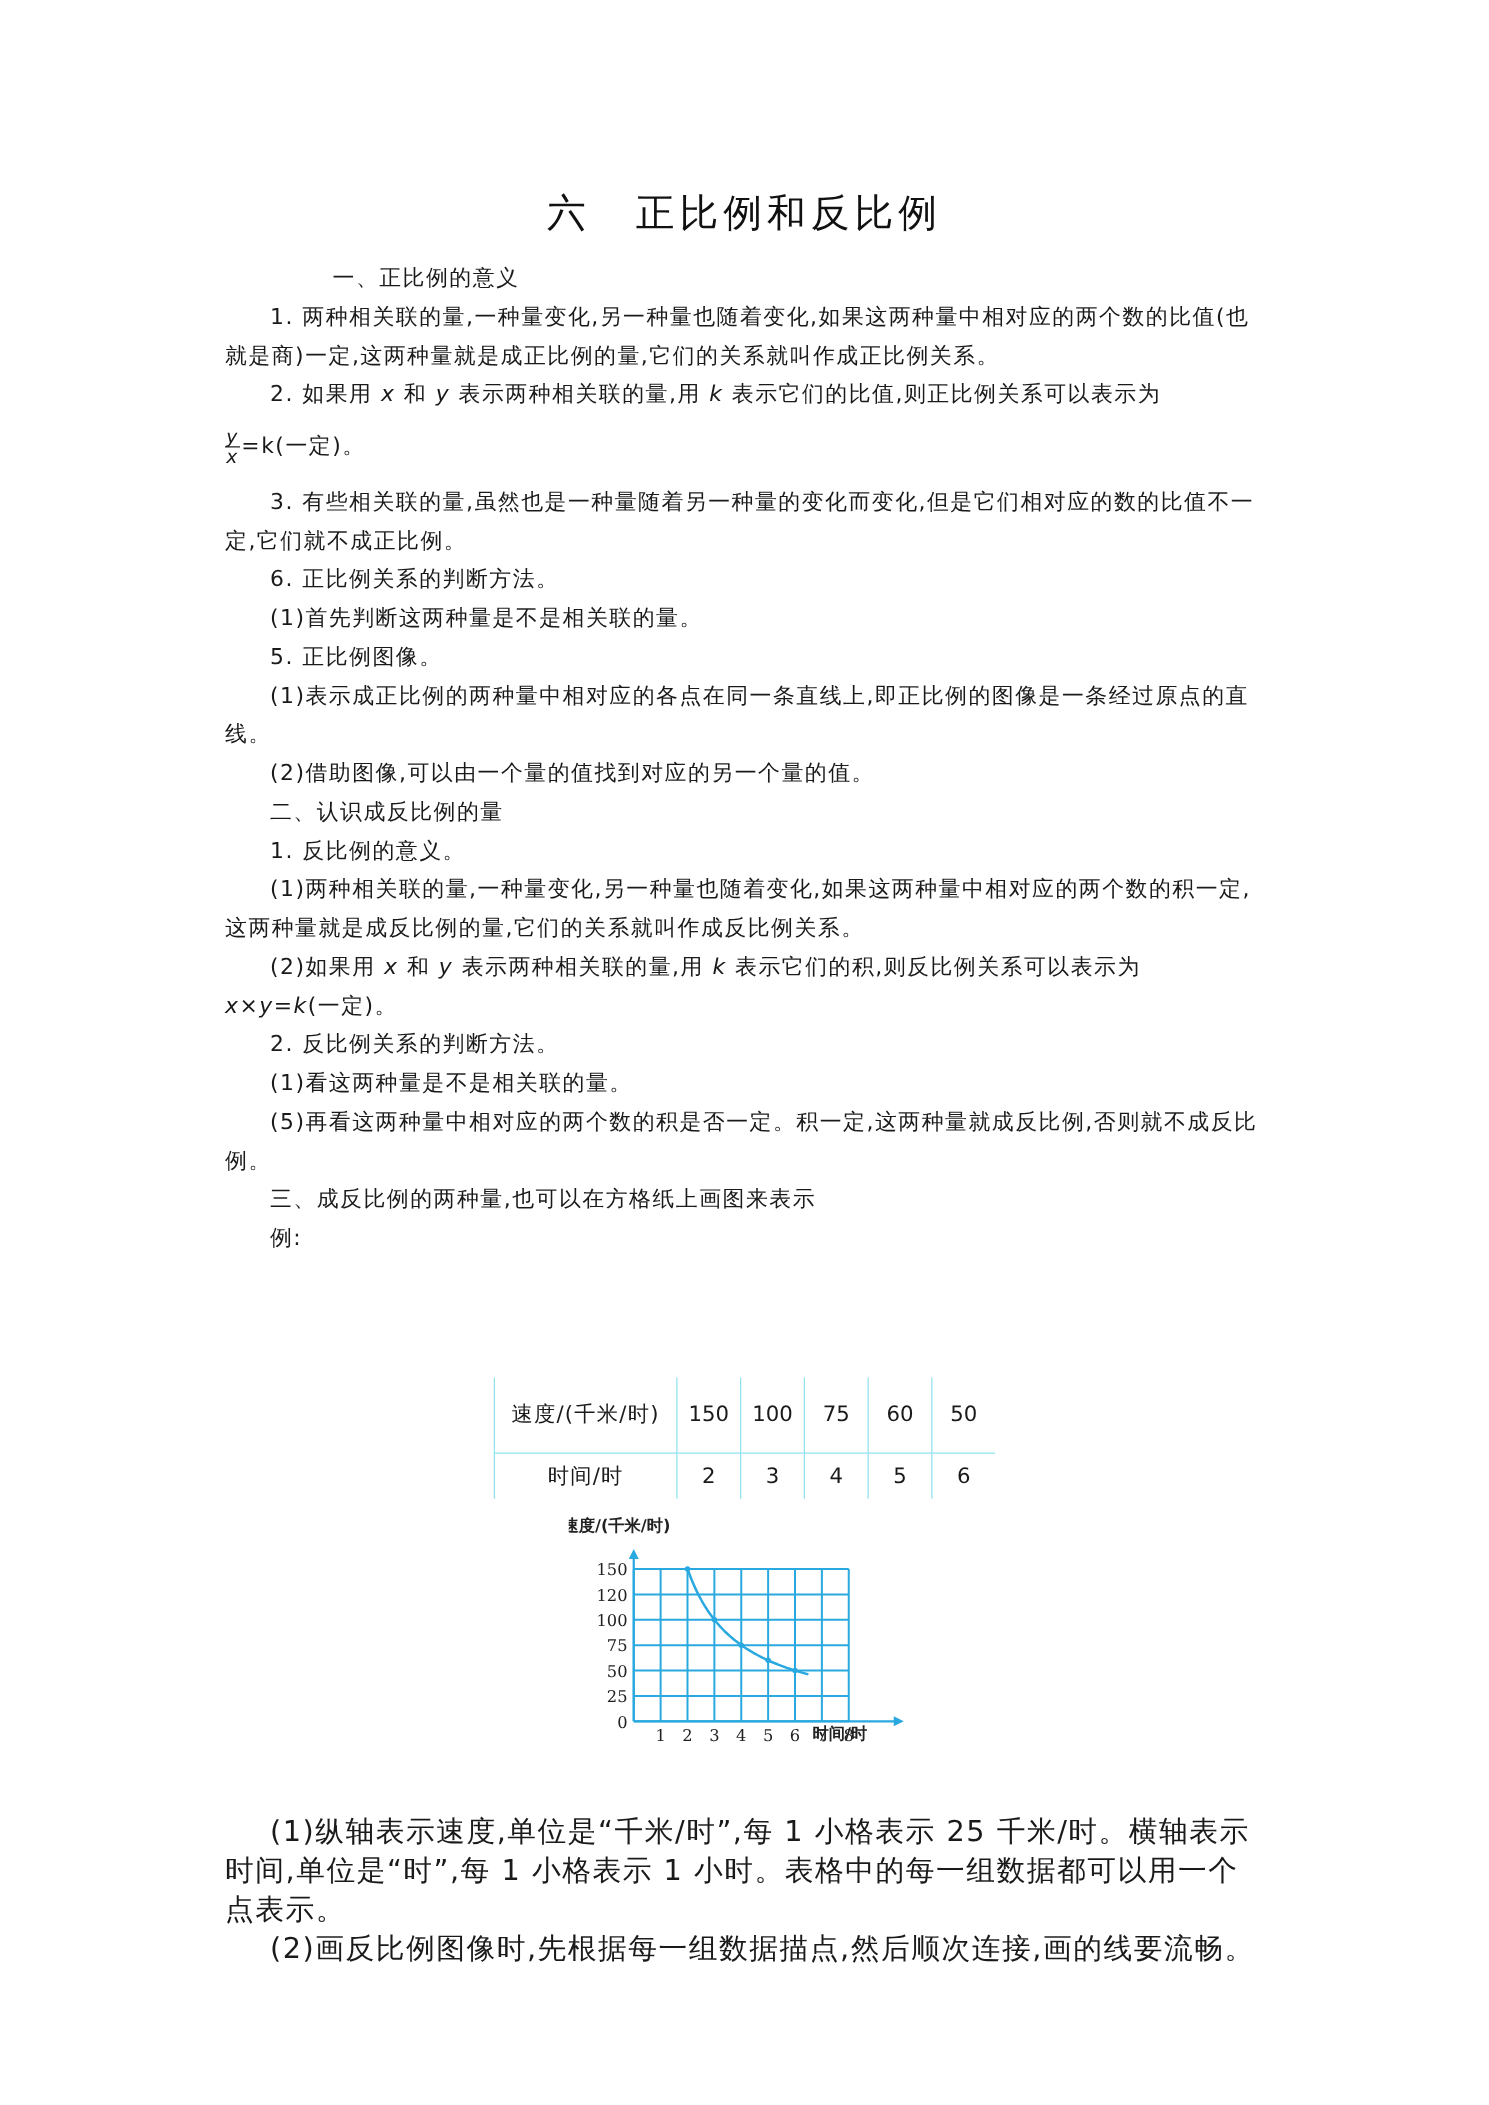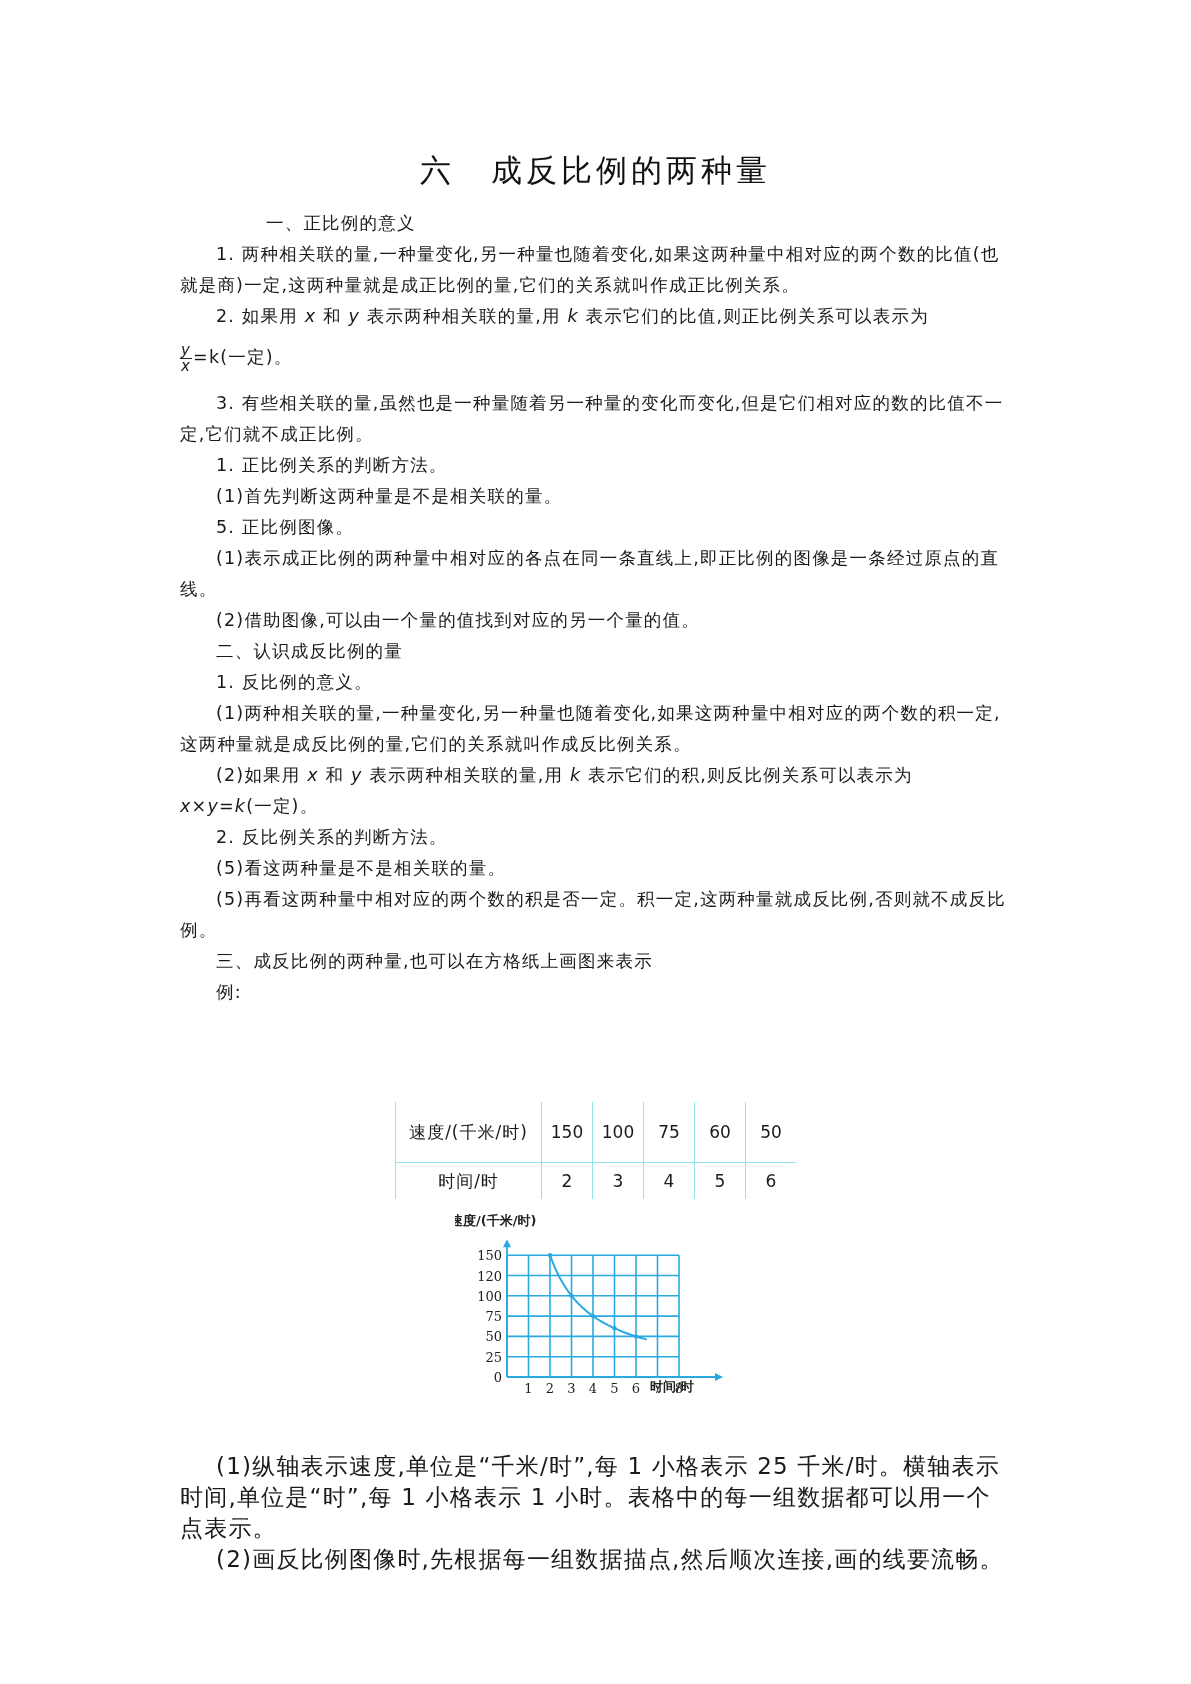--- a/index.html
+++ b/index.html
@@ -49,46 +49,46 @@
     .chart { position: absolute; top: 1205px; left: 455px; width: 320px; height: 190px; }
     .bottom-text {
       position: absolute; top: 1451px; left: 180px; width: 830px;
       font-size: 23px; line-height: 31px; letter-spacing: 1.2px;
     }
   </style>
 </head>
 <body>
 
 <div class="title">
-  <span class="num">六</span><span>成反比例的两种量</span>
+  <span class="num">六</span><span>正比例和反比例</span>
 </div>
 
 <div class="content">
   <p class="p h1">一、正比例的意义</p>
   <p class="p indent">1.  两种相关联的量,一种量变化,另一种量也随着变化,如果这两种量中相对应的两个数的比值(也就是商)一定,这两种量就是成正比例的量,它们的关系就叫作成正比例关系。</p>
   <p class="p indent">
     <span>2.  如果用 </span><span class="math">x</span><span> 和 </span><span class="math">y</span><span> 表示两种相关联的量,用 </span><span class="math">k</span><span> 表示它们的比值,则正比例关系可以表示为</span>
   </p>
   <p class="p formula-line">
     <span class="frac"><span class="top">y</span><span class="bot">x</span></span><span class="math" style="font-style:normal">=k(一定)。</span>
   </p>
   <p class="p indent">3.  有些相关联的量,虽然也是一种量随着另一种量的变化而变化,但是它们相对应的数的比值不一定,它们就不成正比例。</p>
-  <p class="p indent">1.  正比例关系的判断方法。</p>
+  <p class="p indent">6.  正比例关系的判断方法。</p>
   <p class="p indent">(1)首先判断这两种量是不是相关联的量。</p>
   <p class="p indent">5.  正比例图像。</p>
   <p class="p indent">(1)表示成正比例的两种量中相对应的各点在同一条直线上,即正比例的图像是一条经过原点的直线。</p>
   <p class="p indent">(2)借助图像,可以由一个量的值找到对应的另一个量的值。</p>
   <p class="p indent">二、认识成反比例的量</p>
   <p class="p indent">1.  反比例的意义。</p>
   <p class="p indent">(1)两种相关联的量,一种量变化,另一种量也随着变化,如果这两种量中相对应的两个数的积一定,这两种量就是成反比例的量,它们的关系就叫作成反比例关系。</p>
   <p class="p indent">
     <span>(2)如果用 </span><span class="math">x</span><span> 和 </span><span class="math">y</span><span> 表示两种相关联的量,用 </span><span class="math">k</span><span> 表示它们的积,则反比例关系可以表示为</span><br><span class="math">x×y=k</span><span>(一定)。</span>
   </p>
   <p class="p indent">2.  反比例关系的判断方法。</p>
-  <p class="p indent">(5)看这两种量是不是相关联的量。</p>
+  <p class="p indent">(1)看这两种量是不是相关联的量。</p>
   <p class="p indent">(5)再看这两种量中相对应的两个数的积是否一定。积一定,这两种量就成反比例,否则就不成反比例。</p>
   <p class="p indent">三、成反比例的两种量,也可以在方格纸上画图来表示</p>
   <p class="p indent">例:</p>
 </div>
 
 <div class="table-wrap">
   <table class="data">
     <tbody>
         <tr class="r1">
       <td class="row-head">速度/(千米/时)</td>

